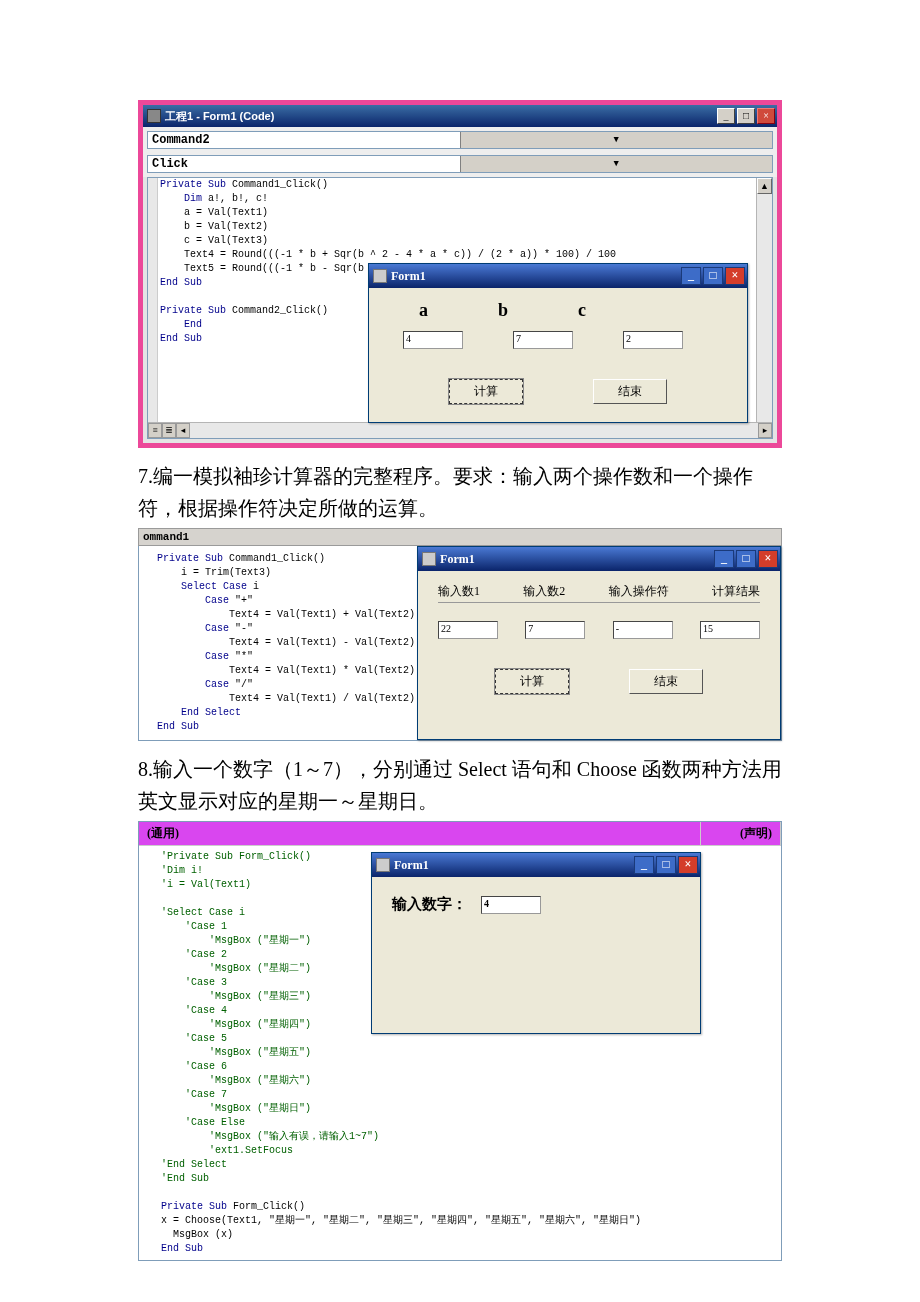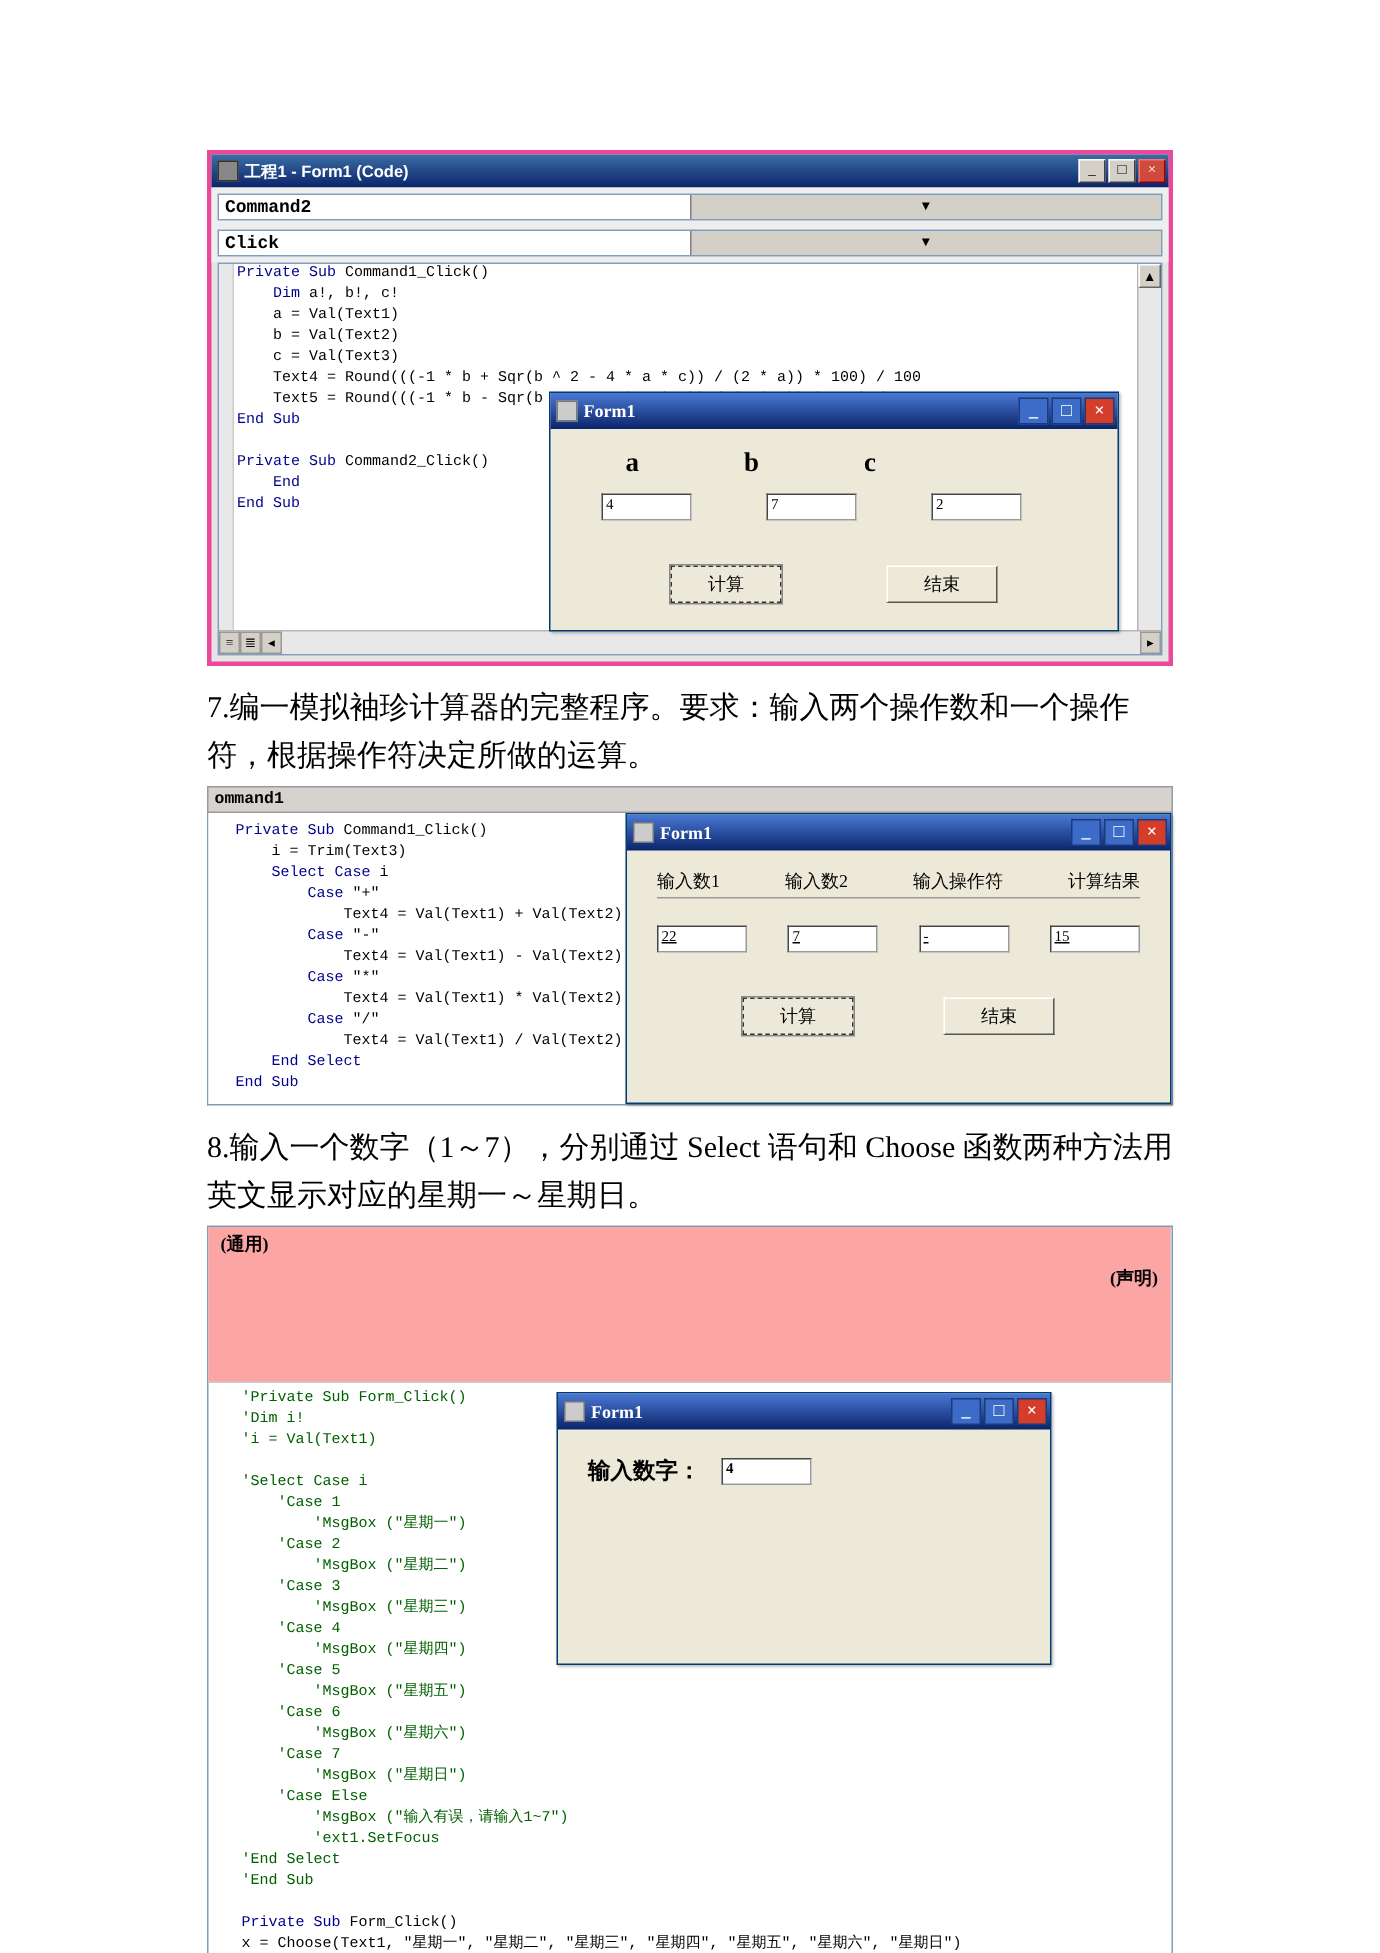--- a/index.html
+++ b/index.html
@@ -5,21 +5,21 @@
   * { box-sizing: border-box; }
   body {
     margin: 0;
     padding: 100px 138px 0 138px;
     font-family: "SimSun", serif;
     background: #fff;
     width: 920px;
   }
   
   .vb6-codewin {
-    border: 3px solid #ec4899;
+    border: 5px solid #ec4899;
     background: #e4e4e4;
   }
   .vb6-titlebar {
     height: 22px;
     background: linear-gradient(#3b6ea5, #0a246a);
     color: #fff;
     display: flex;
     align-items: center;
     padding: 0 2px 0 4px;
     font: bold 11px Tahoma, sans-serif;
@@ -128,21 +128,21 @@
   
   p.q { font-size:20px; margin:12px 0 4px 0; line-height:1.6;}
   
   .slice-bar{
     background:#d6d3ce;height:18px;border:1px solid #9a9a9a;
     font:bold 11px "Courier New";padding:0 4px;line-height:16px;
   }
   
   .sec3-wrap{border:1px solid #7f9db9;background:#fff;}
   .sec3-head{
-    display:flex;border-bottom:1px solid #ccc;background:#fca5a5;flex-direction:column;
+    display:flex;border-bottom:1px solid #ccc;background:#d946ef;
   }
   .sec3-head .sel{flex:1;font:bold 12px SimSun;padding:3px 8px;border-right:1px solid #ccc;}
   .sec3-body{position:relative;padding:4px 0 4px 10px;min-height:340px;}
 </style>
 </head>
 <body>
 
 <div class="vb6-codewin" style="position:relative;">
   <div class="vb6-titlebar">
     <span class="app-icon"></span>
@@ -247,21 +247,21 @@
         <span class="rt-btn">□</span>
         <span class="rt-btn close">×</span>
       </div>
       <div class="rt-body">
         <div style="display:flex;justify-content:space-between;font:12px SimSun;border-bottom:1px solid #999;padding-bottom:2px;">
           <span>输入数1</span>
           <span>输入数2</span>
           <span>输入操作符</span>
           <span>计算结果</span>
         </div>
-        <div style="display:flex;justify-content:space-between;margin-top:18px;text-decoration:underline;">
+        <div style="display:flex;justify-content:space-between;margin-top:18px;">
           <span class="txt-in">22</span>
           <span class="txt-in">7</span>
           <span class="txt-in">-</span>
           <span class="txt-in">15</span>
         </div>
         <div style="display:flex;gap:60px;justify-content:center;margin-top:30px;">
           <span class="btn3d focus">计算</span>
           <span class="btn3d">结束</span>
         </div>
       </div>

